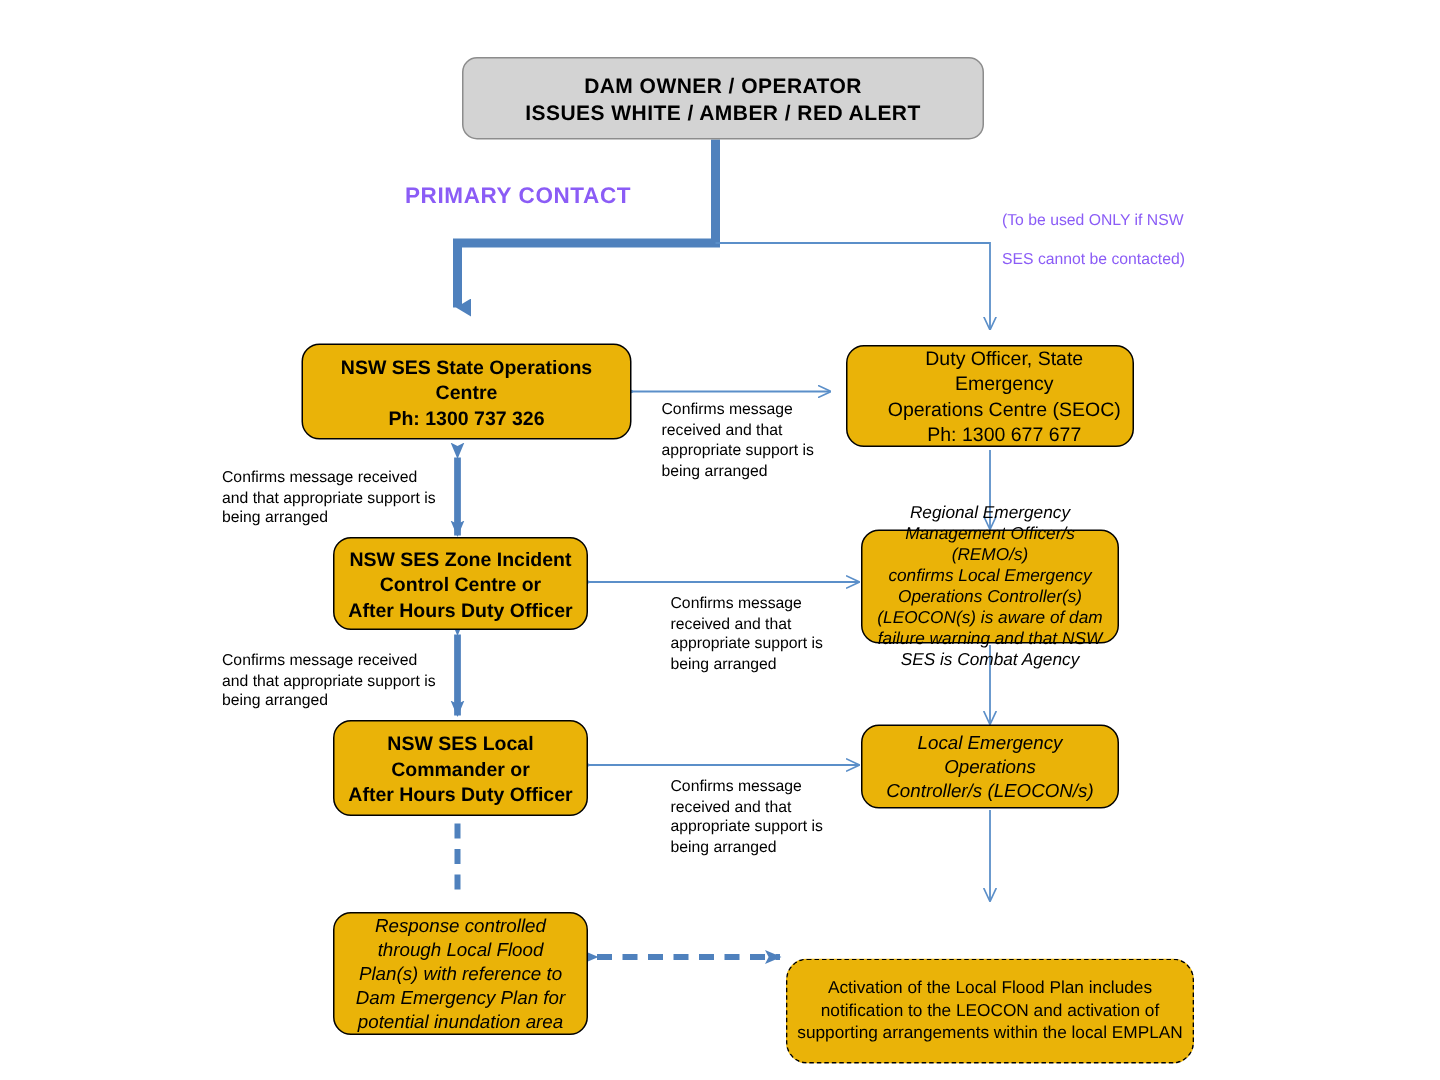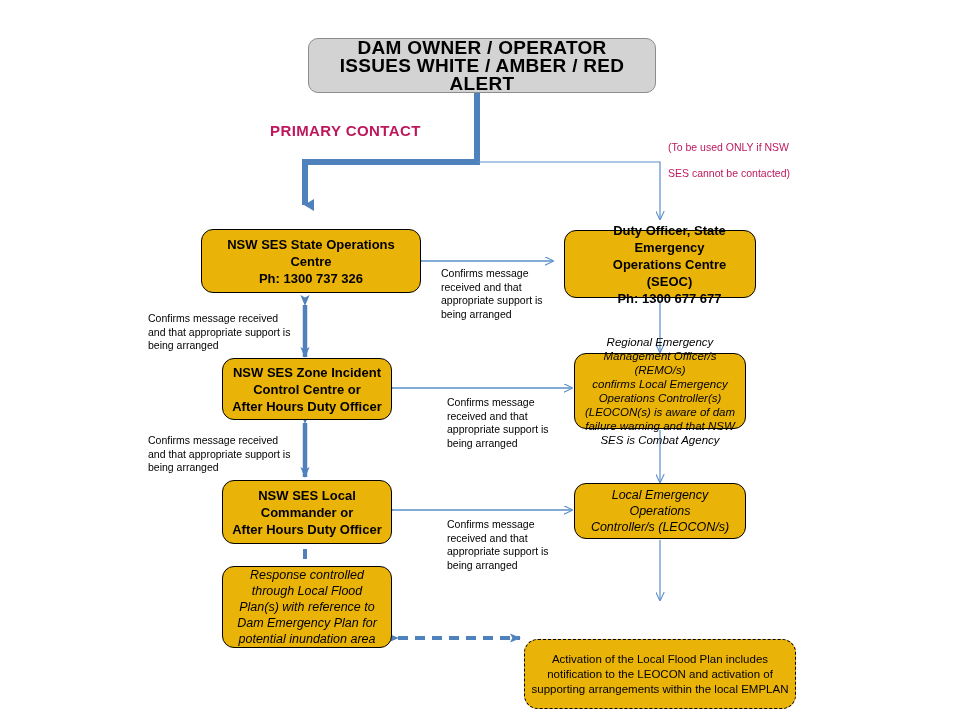--- a/index.html
+++ b/index.html
@@ -48,58 +48,58 @@
     position: absolute;
     box-sizing: border-box;
     background: #d3d3d3;
     border: 1px solid #8c8c8c;
     border-radius: 10px;
     display: flex;
     align-items: center;
     justify-content: center;
     text-align: center;
     font-weight: bold;
-    font-size: 19px;
+    font-size: 14px;
     letter-spacing: 0.3px;
     line-height: 18px;
     color: #000000;
   }
   .node-dashed {
     border: 1px dashed #000000;
     border-radius: 14px;
     margin-top: 36px;
   }
   .bold-box {
     font-weight: bold;
     font-size: 13px;
     line-height: 17px;
   }
   .plain-box {
-    font-weight: bold;
+    font-weight: normal;
     font-size: 13px;
     line-height: 17px;
     padding-left: 19px;
   }
   .italic-box {
     font-style: italic;
     font-size: 11.5px;
     line-height: 14px;
   }
   .italic-box-lg {
     font-style: italic;
     font-size: 12.5px;
     line-height: 16px;
   }
   .small-plain {
     font-size: 11.5px;
     line-height: 15px;
   }
   .label {
     position: absolute;
-    color: #be185d;
+    color: #8b5cf6;
     white-space: pre-line;
   }
   .lbl-primary {
     font-weight: bold;
     font-size: 15px;
     letter-spacing: 0.4px;
   }
   .lbl-alternate {
     font-weight: normal;
     font-size: 15px;
@@ -220,21 +220,21 @@
   </div>
 
   <div class="node bold-box" style="left:222px; top:480px; width:170px; height:64px;">
     <div class="inner">
       <div>NSW SES Local</div>
       <div>Commander or</div>
       <div>After Hours Duty Officer</div>
     </div>
   </div>
 
-  <div class="node italic-box-lg" style="left:222px; top:566px; width:170px; height:82px;">
+  <div class="node italic-box-lg" style="left:222px; top:608px; width:170px; height:82px;">
     <div class="inner">
       <div>Response controlled</div>
       <div>through Local Flood</div>
       <div>Plan(s) with  reference to</div>
       <div>Dam Emergency Plan for</div>
       <div>potential inundation area</div>
     </div>
   </div>
 
   <div class="node plain-box" style="left:564px; top:230px; width:192px; height:68px;">

